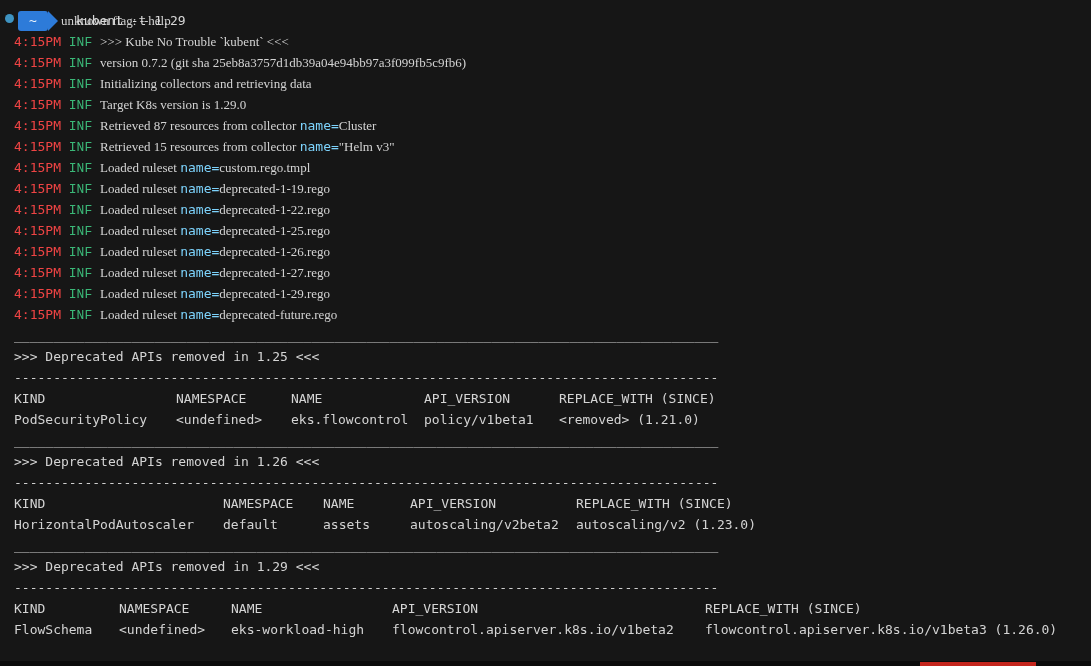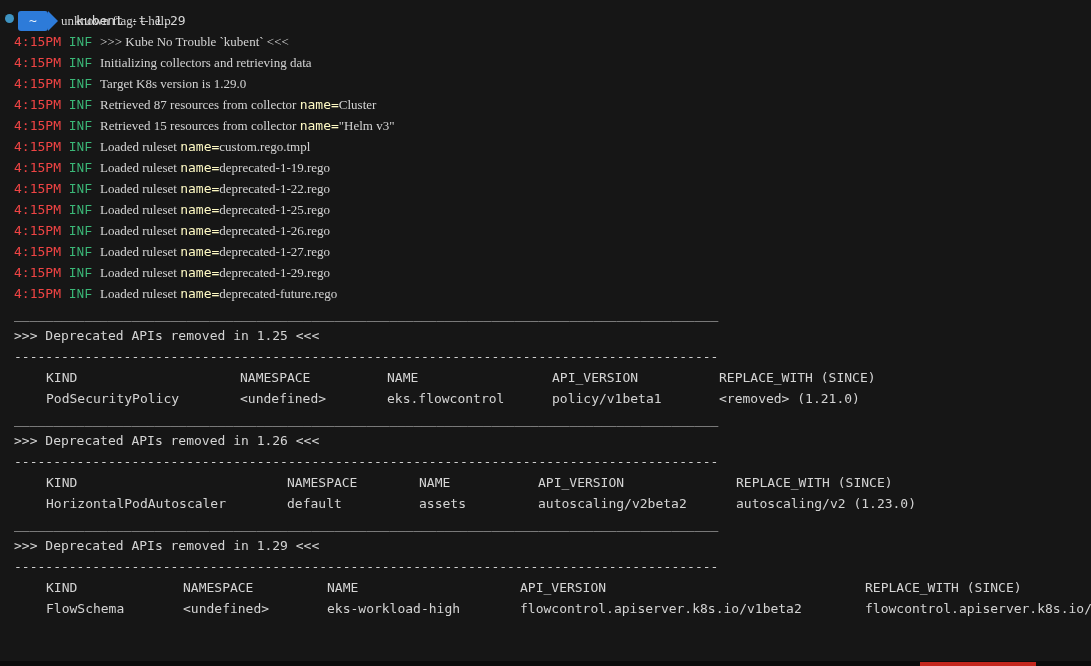--- a/index.html
+++ b/index.html
@@ -9,34 +9,34 @@
     background:#161616;
     overflow:hidden;
     font-family:"DejaVu Sans Mono", monospace;
     font-size:13px;
     color:#d4d4d4;
   }
   .content{margin-top:-11px;padding-left:14px;}
   .line{height:21px;line-height:21px;white-space:pre;}
   .t-time{color:#ef4444;}
   .t-level{color:#3bb878;font-family:Liberation Mono, monospace;}
-  .t-field{color:#fef9c3;text-align:center;}
+  .t-field{color:#7dd3fc;text-align:center;}
   .t-text{color:#d4d4d4;font-family:Liberation Serif, serif;}
   .sep{color:#cfcfcf;}
   
   .prompt-line{display:flex;align-items:center;padding-left:4px;}
   .dot{position:absolute;left:5px;top:14px;width:9px;height:9px;border-radius:50%;background:#3e93c1;}
   .badge{position:relative;width:30px;height:20px;background:#2d7bd9;border-radius:3px;
          display:flex;align-items:center;justify-content:center;color:#eaf2fb;}
   .badge::after{content:"";position:absolute;left:100%;top:0;
          border-top:10px solid transparent;border-bottom:10px solid transparent;
          border-left:10px solid #2d7bd9;}
   .cmd{margin-left:28px;color:#d8d8d8;}
   
-  .cell{display:inline-block;white-space:pre;vertical-align:top;margin-left:32px;}
+  .cell{display:inline-block;white-space:pre;vertical-align:top;}
   .s0c0{width:162px}.s0c1{width:115px}.s0c2{width:133px}.s0c3{width:135px}
   .s1c0{width:209px}.s1c1{width:100px}.s1c2{width:87px}.s1c3{width:166px}
   .s2c0{width:105px}.s2c1{width:112px}.s2c2{width:161px}.s2c3{width:313px}
   
   .bottom-bar{position:absolute;left:0;right:0;bottom:0;height:5px;background:#0b0b0b;}
   .bottom-thumb{position:absolute;left:920px;top:1px;width:116px;height:4px;background:#c4261d;}
 </style>
 </head>
 <body>
 
@@ -47,20 +47,21 @@
       <span class="t-text">unknown flag: --help</span>
     </div>
     <div class="line prompt-line">
       <span class="badge">
         <span>~</span>
       </span>
       <span class="cmd">kubent -t 1.29</span>
     </div>
     <div id="log-lines">
         <div class="line"><span class="t-time">4:15PM</span> <span class="t-level">INF</span> <span class="t-text">&gt;&gt;&gt; Kube No Trouble `kubent` &lt;&lt;&lt;</span></div>
+        <div class="line"><span class="t-time">4:15PM</span> <span class="t-level">INF</span> <span class="t-text">version 0.7.2 (git sha 25eb8a3757d1db39a04e94bb97a3f099fb5c9fb6)</span></div>
         <div class="line"><span class="t-time">4:15PM</span> <span class="t-level">INF</span> <span class="t-text">Initializing collectors and retrieving data</span></div>
         <div class="line"><span class="t-time">4:15PM</span> <span class="t-level">INF</span> <span class="t-text">Target K8s version is 1.29.0</span></div>
         <div class="line"><span class="t-time">4:15PM</span> <span class="t-level">INF</span> <span class="t-text">Retrieved 87 resources from collector </span><span class="t-field">name=</span><span class="t-text">Cluster</span></div>
         <div class="line"><span class="t-time">4:15PM</span> <span class="t-level">INF</span> <span class="t-text">Retrieved 15 resources from collector </span><span class="t-field">name=</span><span class="t-text">"Helm v3"</span></div>
         <div class="line"><span class="t-time">4:15PM</span> <span class="t-level">INF</span> <span class="t-text">Loaded ruleset </span><span class="t-field">name=</span><span class="t-text">custom.rego.tmpl</span></div>
         <div class="line"><span class="t-time">4:15PM</span> <span class="t-level">INF</span> <span class="t-text">Loaded ruleset </span><span class="t-field">name=</span><span class="t-text">deprecated-1-19.rego</span></div>
         <div class="line"><span class="t-time">4:15PM</span> <span class="t-level">INF</span> <span class="t-text">Loaded ruleset </span><span class="t-field">name=</span><span class="t-text">deprecated-1-22.rego</span></div>
         <div class="line"><span class="t-time">4:15PM</span> <span class="t-level">INF</span> <span class="t-text">Loaded ruleset </span><span class="t-field">name=</span><span class="t-text">deprecated-1-25.rego</span></div>
         <div class="line"><span class="t-time">4:15PM</span> <span class="t-level">INF</span> <span class="t-text">Loaded ruleset </span><span class="t-field">name=</span><span class="t-text">deprecated-1-26.rego</span></div>
         <div class="line"><span class="t-time">4:15PM</span> <span class="t-level">INF</span> <span class="t-text">Loaded ruleset </span><span class="t-field">name=</span><span class="t-text">deprecated-1-27.rego</span></div>

